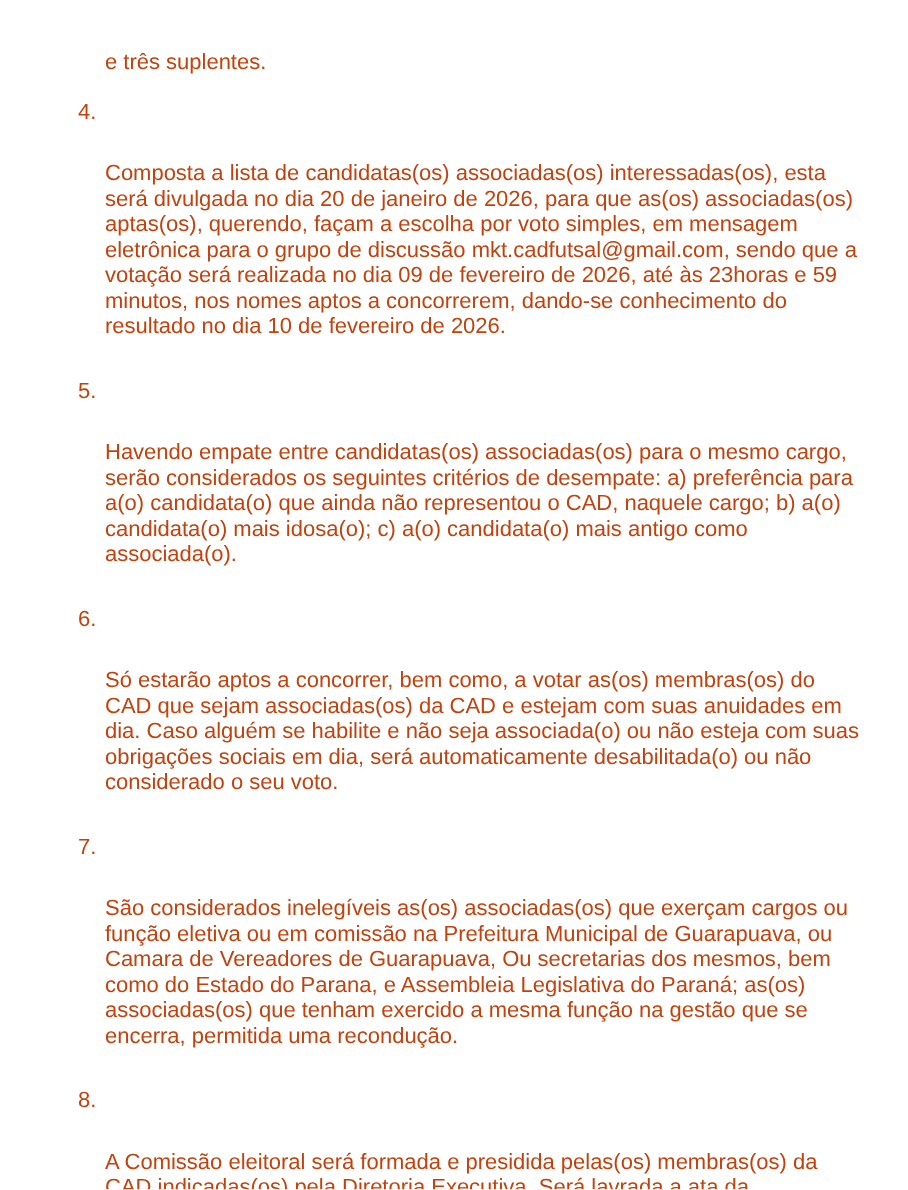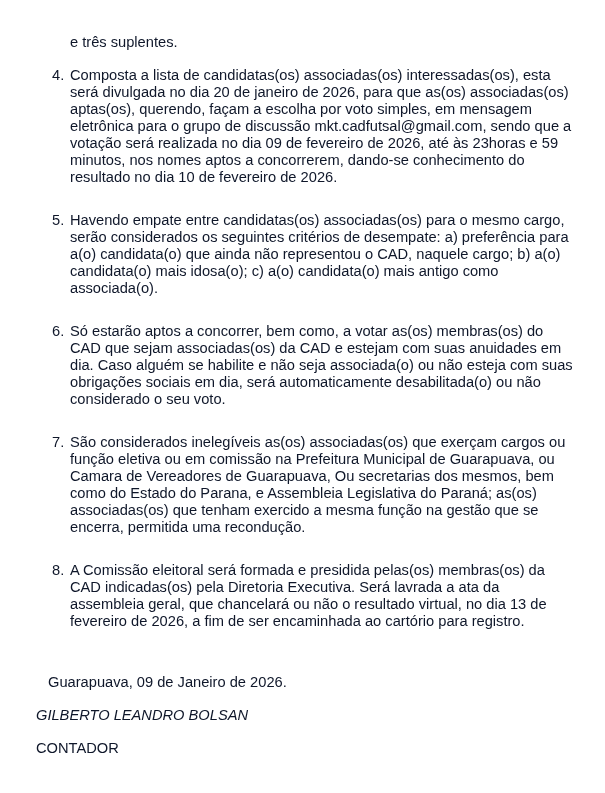--- a/index.html
+++ b/index.html
@@ -5,21 +5,21 @@
   html, body {
     margin: 0;
     padding: 0;
     background: #ffffff;
   }
   .page {
     position: relative;
     width: 605px;
     height: 793px;
     background: #ffffff;
-    color: #0f172a;
+    color: #c2410c;
     font-family: "Liberation Sans", sans-serif;
     font-size: 11pt;
     line-height: 17px;
     box-sizing: border-box;
     padding: 34px 30px 0 36px;
     overflow: hidden;
   }
   .fragment {
     margin: 0 0 16px 34px;
   }
@@ -30,20 +30,21 @@
   .list-item {
     display: flex;
     margin: 0 0 26px 16px;
   }
   .list-item .num {
     flex: none;
     width: 18px;
   }
   .list-item .txt {
     flex: 1;
+    margin-top: 41px;
   }
   .closing-date {
     margin: 44px 0 16px 12px;
   }
   .closing-name {
     margin: 0 0 16px 0;
     font-style: italic;
   }
   .closing-role {
     margin: 0;

